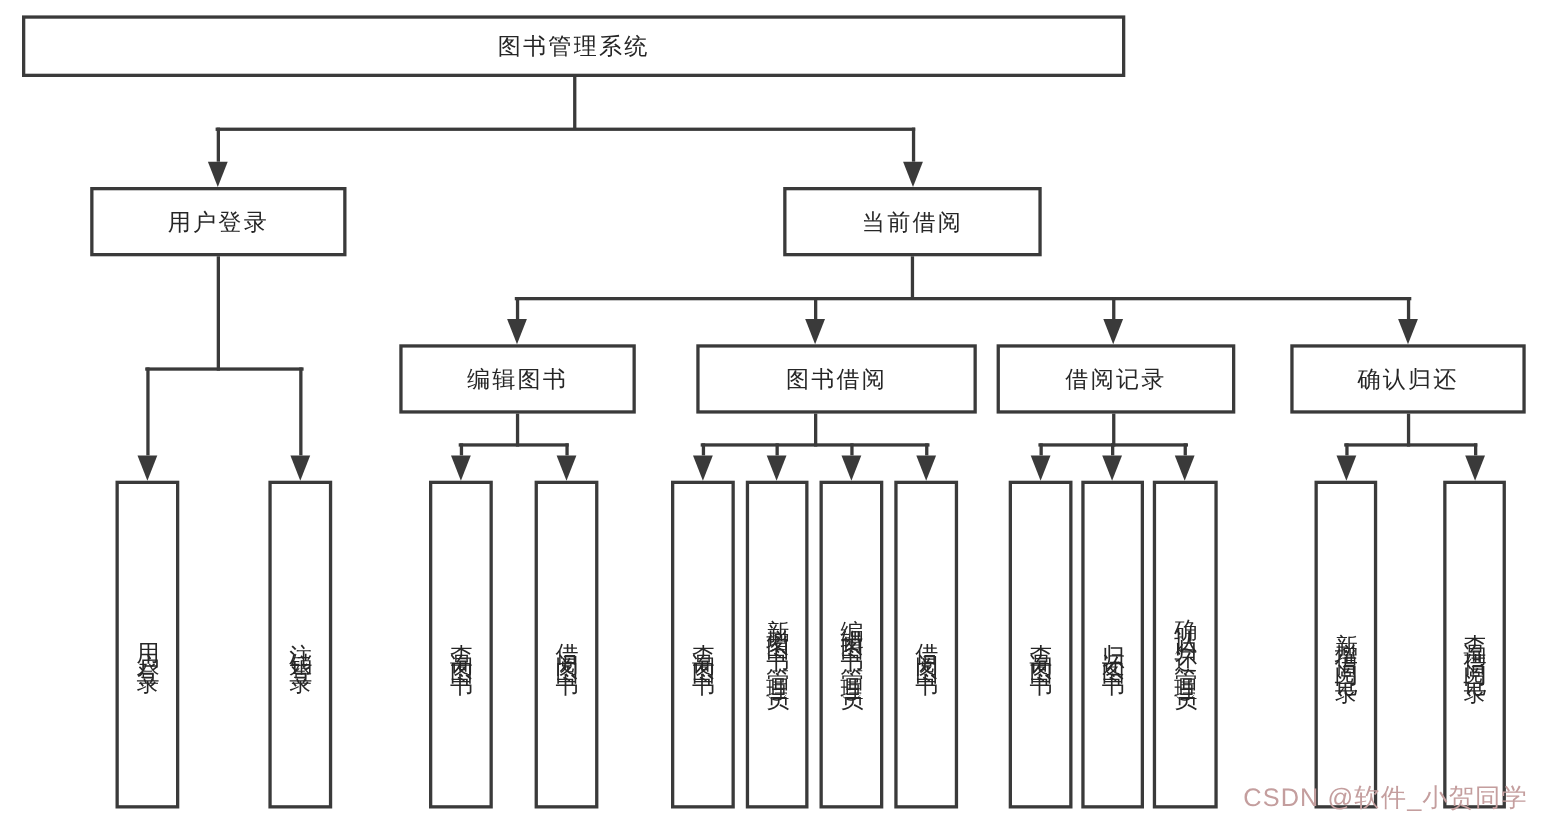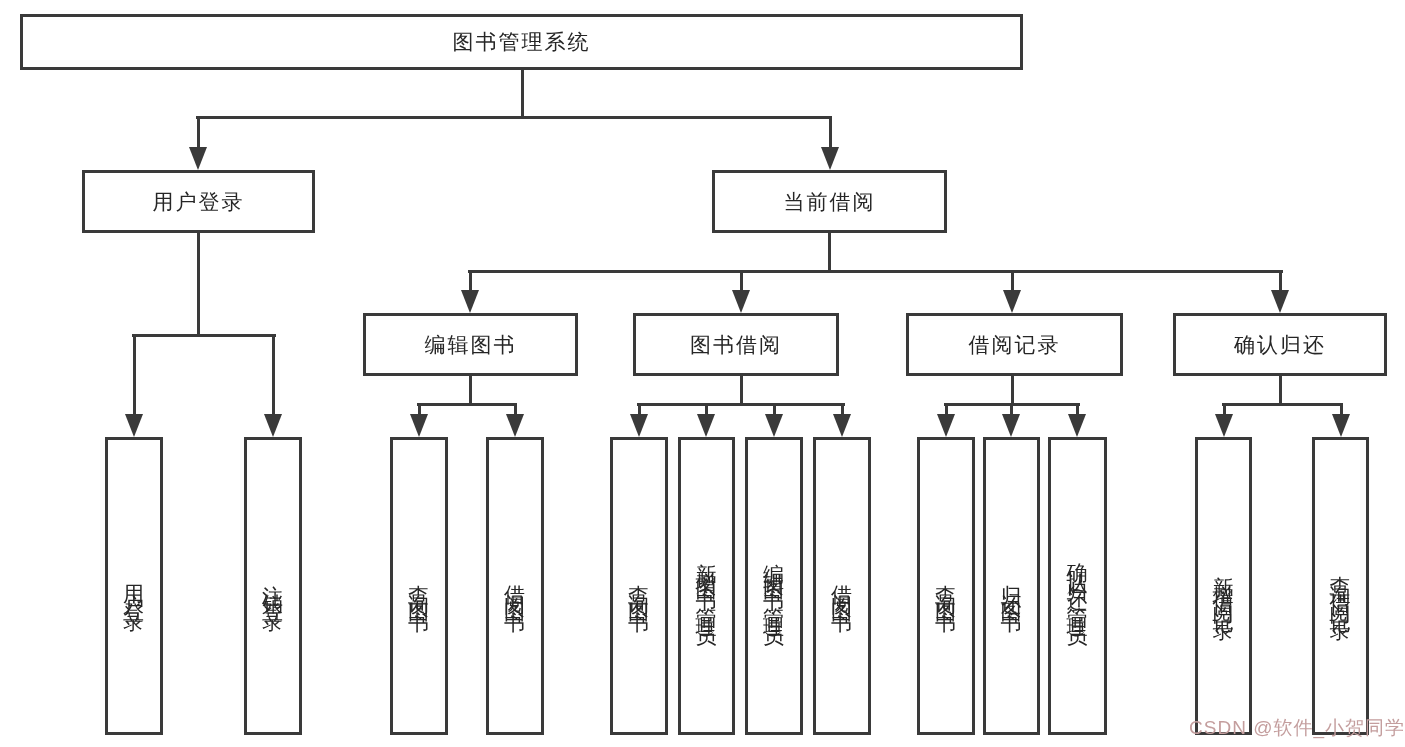--- a/index.html
+++ b/index.html
@@ -38,22 +38,22 @@
   .vline{position:absolute;width:3px;background:var(--line);}
   .hline{position:absolute;height:3px;background:var(--line);}
   .arrow{
     position:absolute;width:0;height:0;
     border-left:9px solid transparent;
     border-right:9px solid transparent;
     border-top:23px solid var(--line);
   }
   .watermark{
     position:absolute;
-    right:0;bottom:6px;
-    font-size:19px;
+    right:16px;bottom:6px;
+    font-size:23px;
     color:var(--wm);
     letter-spacing:1px;
     white-space:nowrap;
     z-index:5;
     text-align:right;
   }
 </style>
 </head>
 <body>
 
@@ -66,21 +66,21 @@
   <div class="box" style="left:82px;top:170px;width:233px;height:63px">
     <span class="hl">用户登录</span>
   </div>
   <div class="box" style="left:712px;top:170px;width:235px;height:63px">
     <span class="hl">当前借阅</span>
   </div>
 
   <div class="box" style="left:363px;top:313px;width:215px;height:63px">
     <span class="hl">编辑图书</span>
   </div>
-  <div class="box" style="left:633px;top:313px;width:206px;height:63px">
+  <div class="box" style="left:633px;top:313px;width:255px;height:63px">
     <span class="hl">图书借阅</span>
   </div>
   <div class="box" style="left:906px;top:313px;width:217px;height:63px">
     <span class="hl">借阅记录</span>
   </div>
   <div class="box" style="left:1173px;top:313px;width:214px;height:63px">
     <span class="hl">确认归还</span>
   </div>
 
   <div class="box" style="left:105px;top:437px;width:58px;height:298px">

